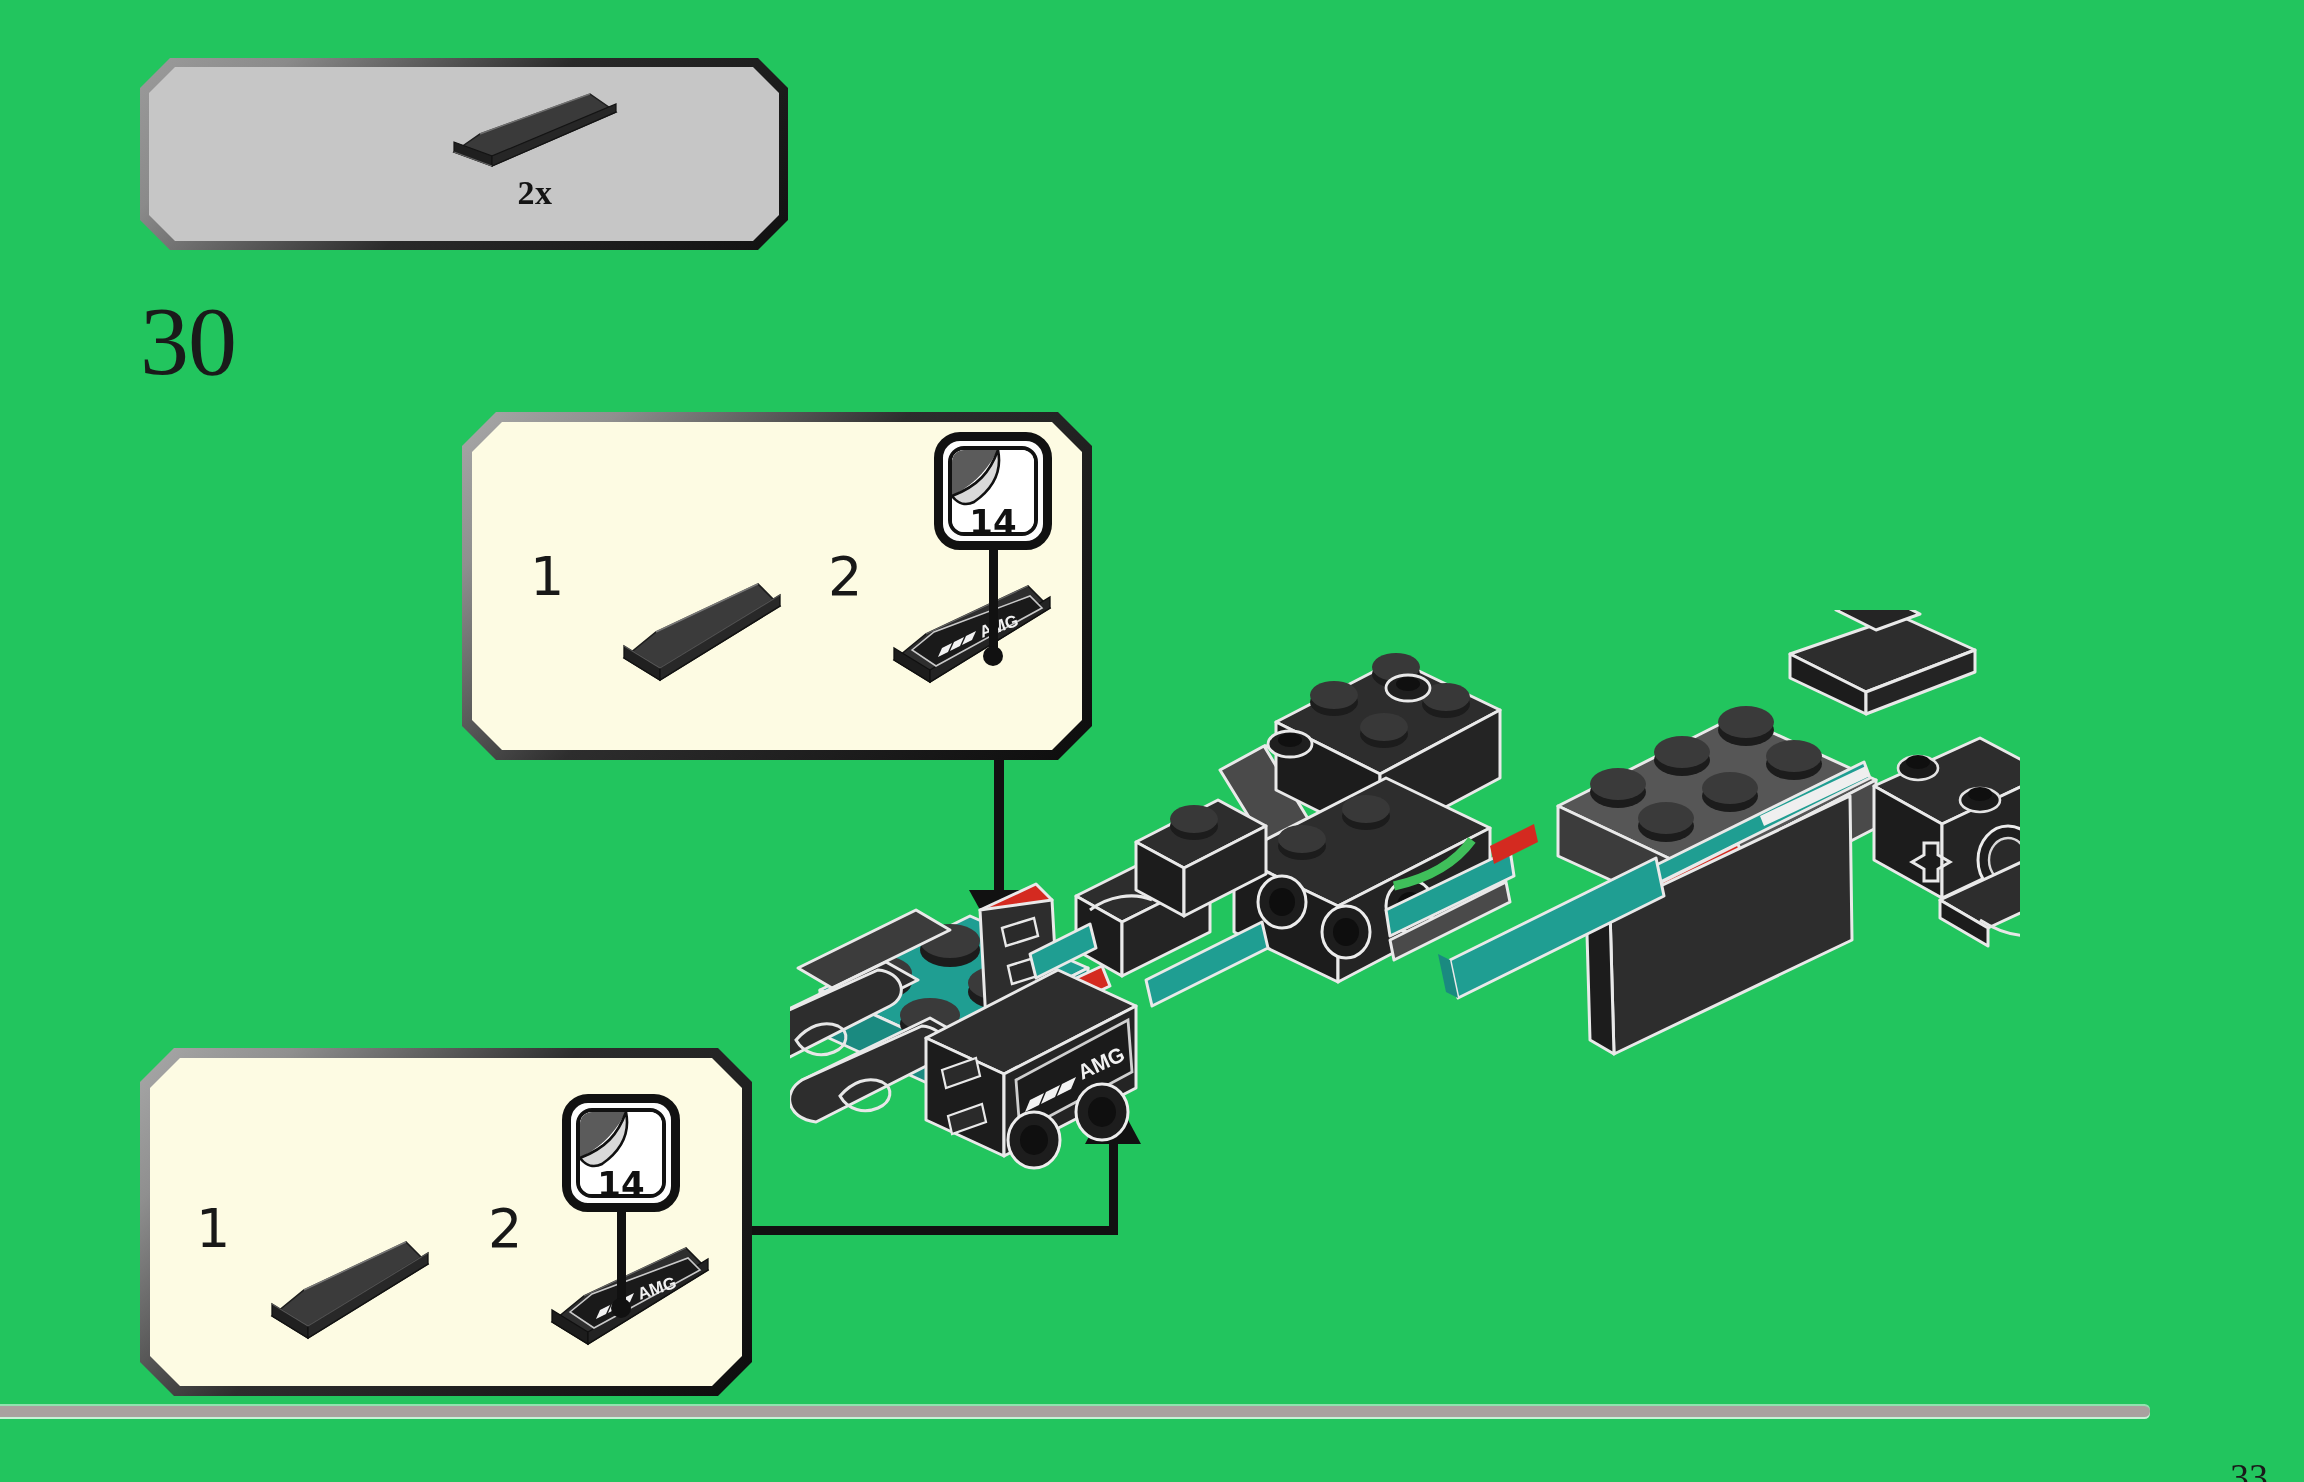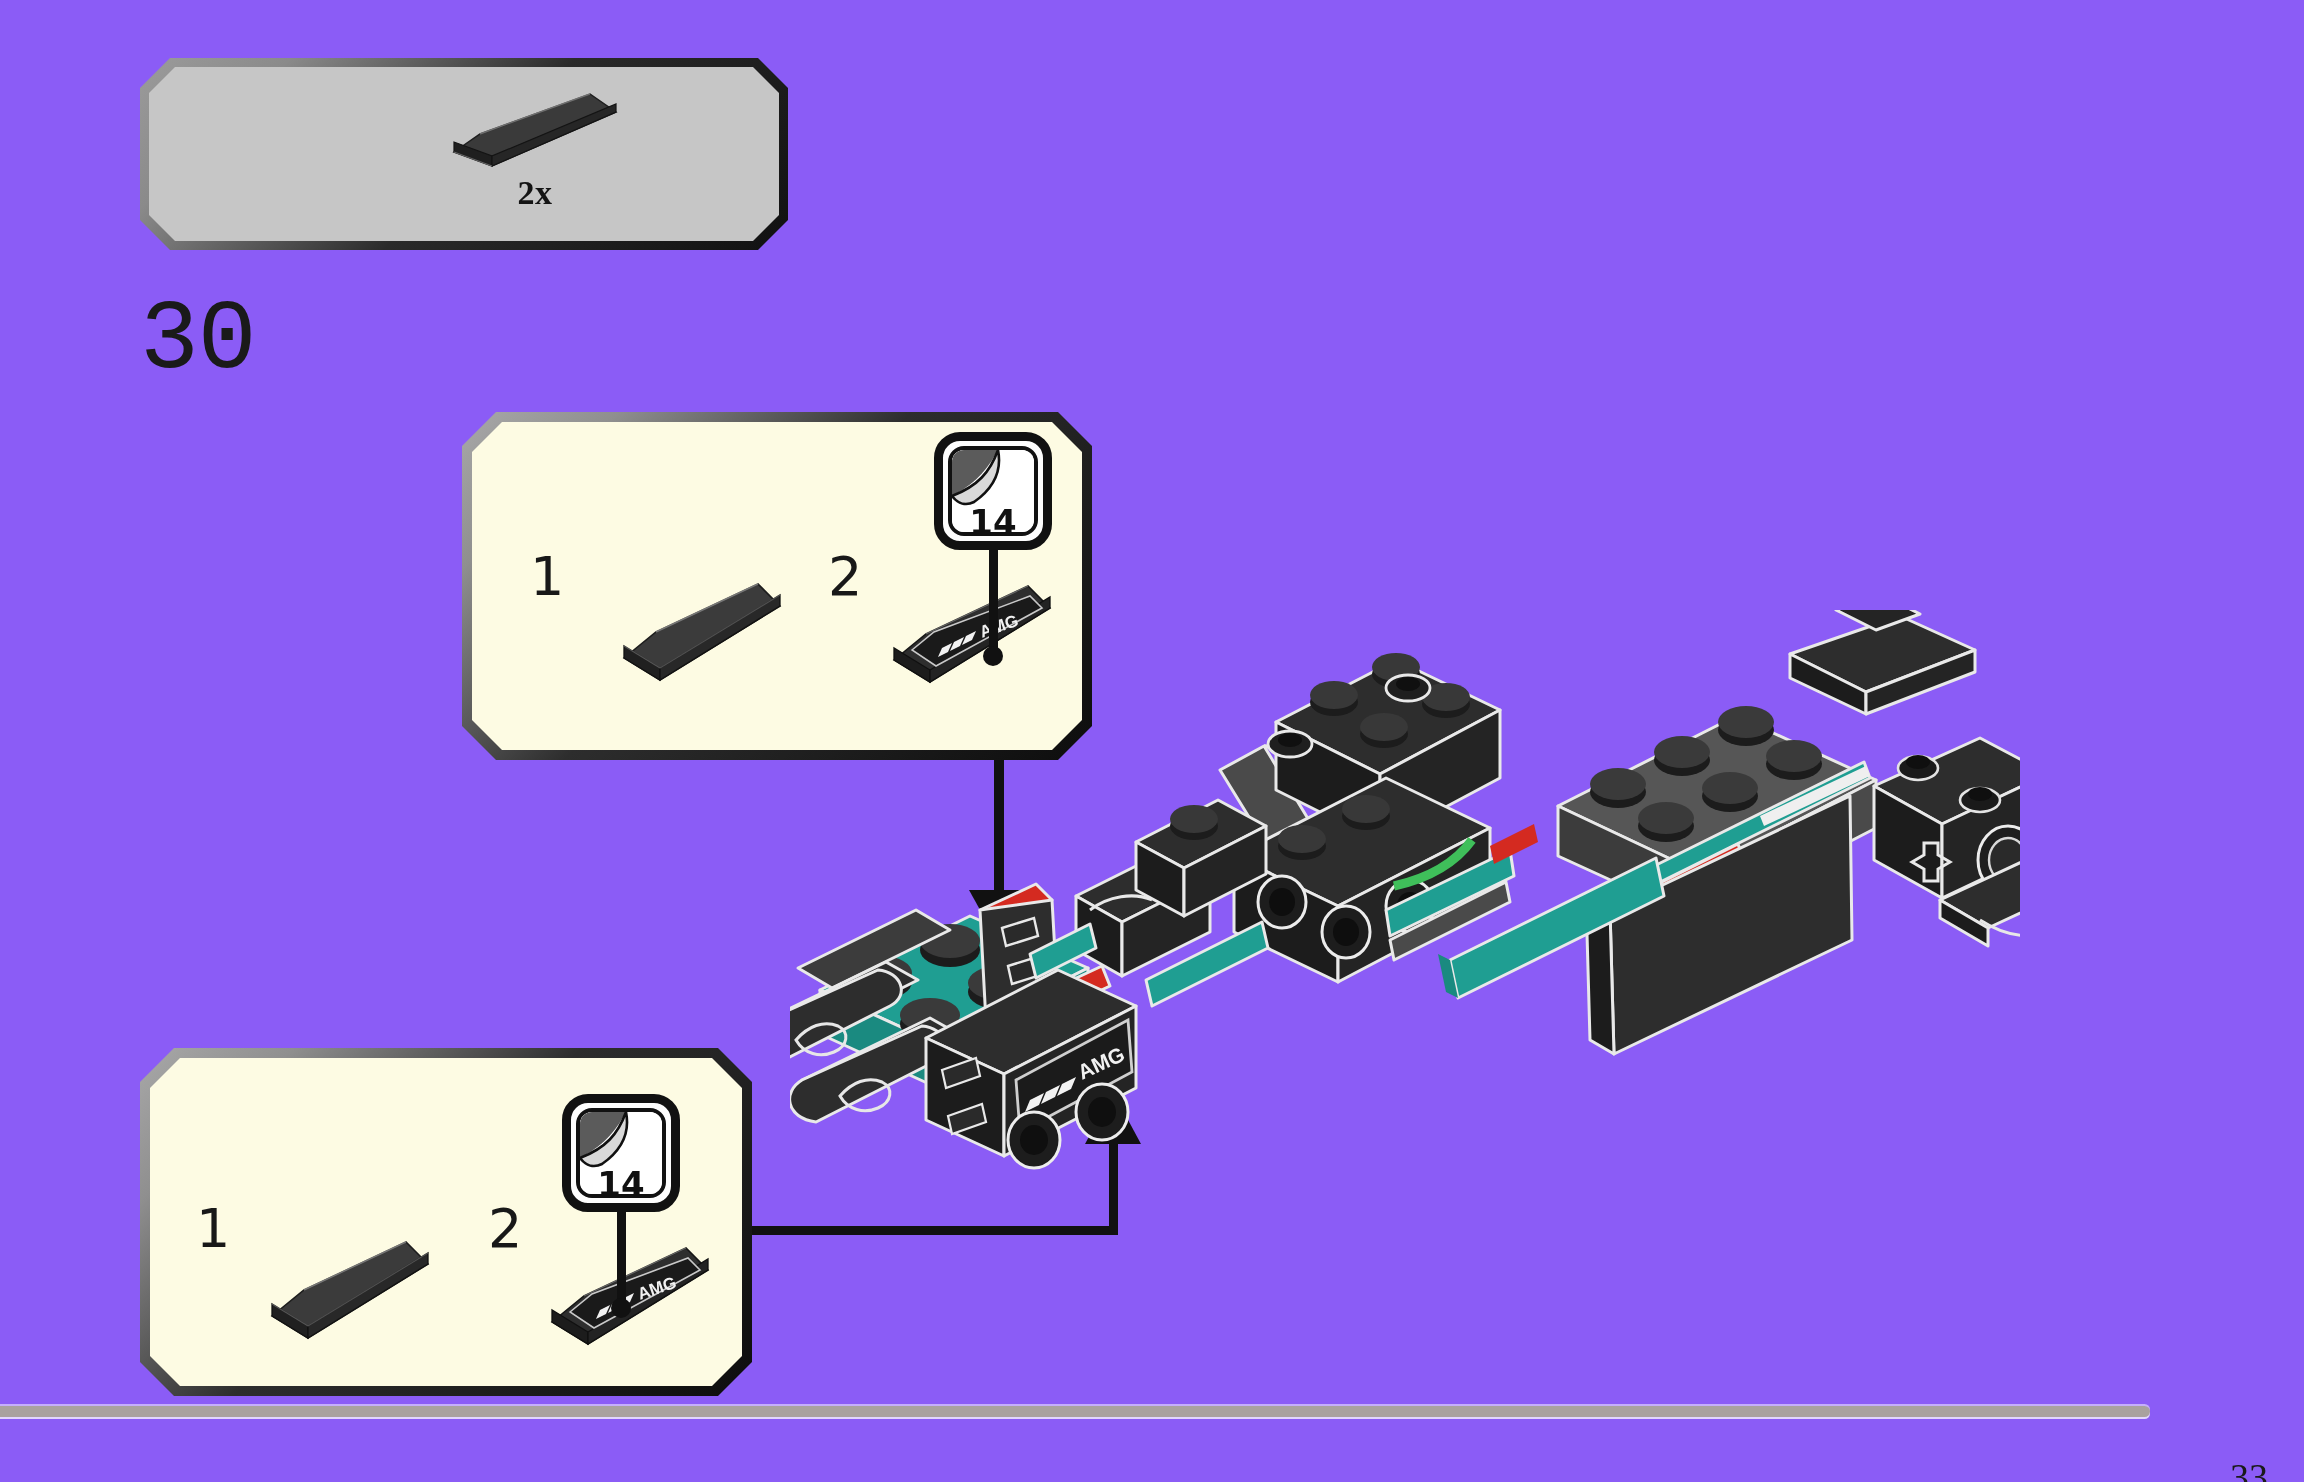--- a/index.html
+++ b/index.html
@@ -14,21 +14,21 @@
     font-family: "Liberation Sans", sans-serif;
     overflow: hidden;
     position: relative;
   }
 
   .page {
     position: absolute;
     inset: 0;
     width: 2304px;
     height: 1482px;
-    background: #8b5cf6;
+    background: #22c55e;
   }
 
   
   .octo {
     position: absolute;
     box-sizing: border-box;
   }
   .octo .octo-shadow,
   .octo .octo-border,
   .octo .octo-fill {
@@ -76,21 +76,21 @@
 
   
   #step-number {
     position: absolute;
     left: 140px;
     top: 292px;
     font-size: 98px;
     line-height: 98px;
     font-weight: 400;
     color: #1a1a1a;
-    font-family: Liberation Mono, monospace;
+    font-family: Liberation Serif, serif;
     letter-spacing: -1px;
   }
 
   
   .sticker-box .octo-border {
     background: linear-gradient(135deg, #a8a8a8 0%, #8f8f8f 16%, #2d2d2d 46%, #0d0d0d 100%);
     clip-path: polygon(34px 0, calc(100% - 34px) 0, 100% 34px, 100% calc(100% - 34px),
                        calc(100% - 34px) 100%, 34px 100%, 0 calc(100% - 34px), 0 34px);
   }
   .sticker-box .octo-fill {

